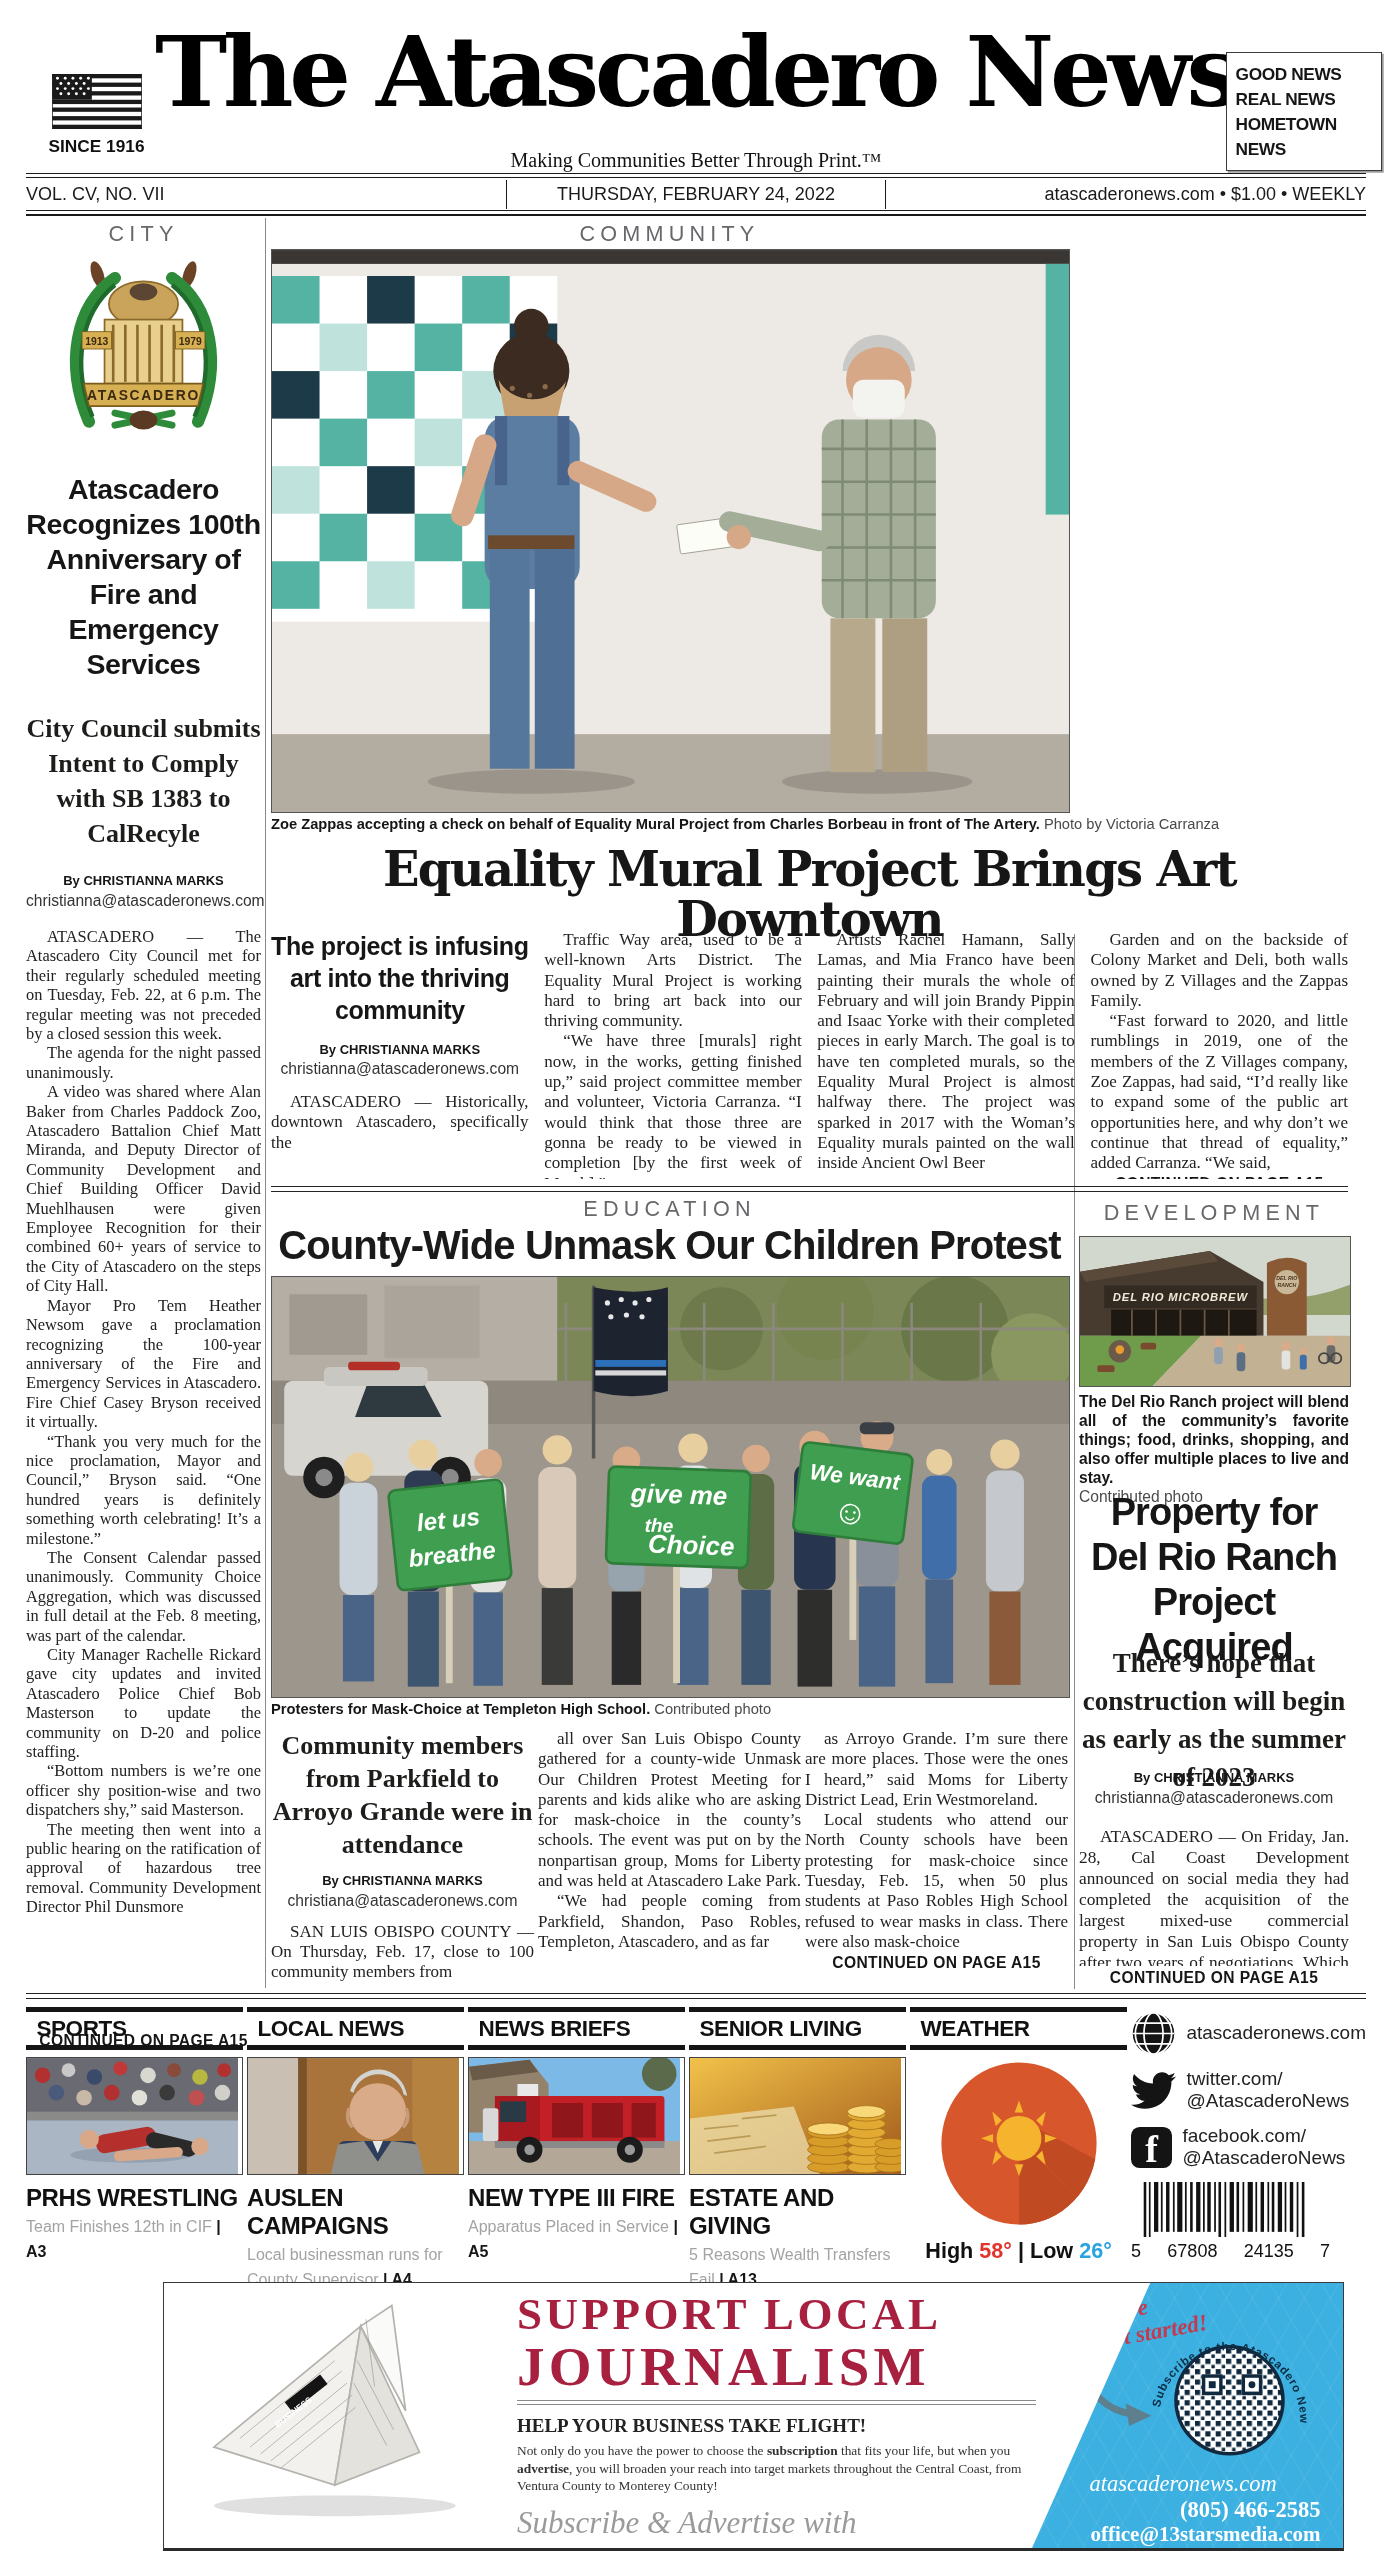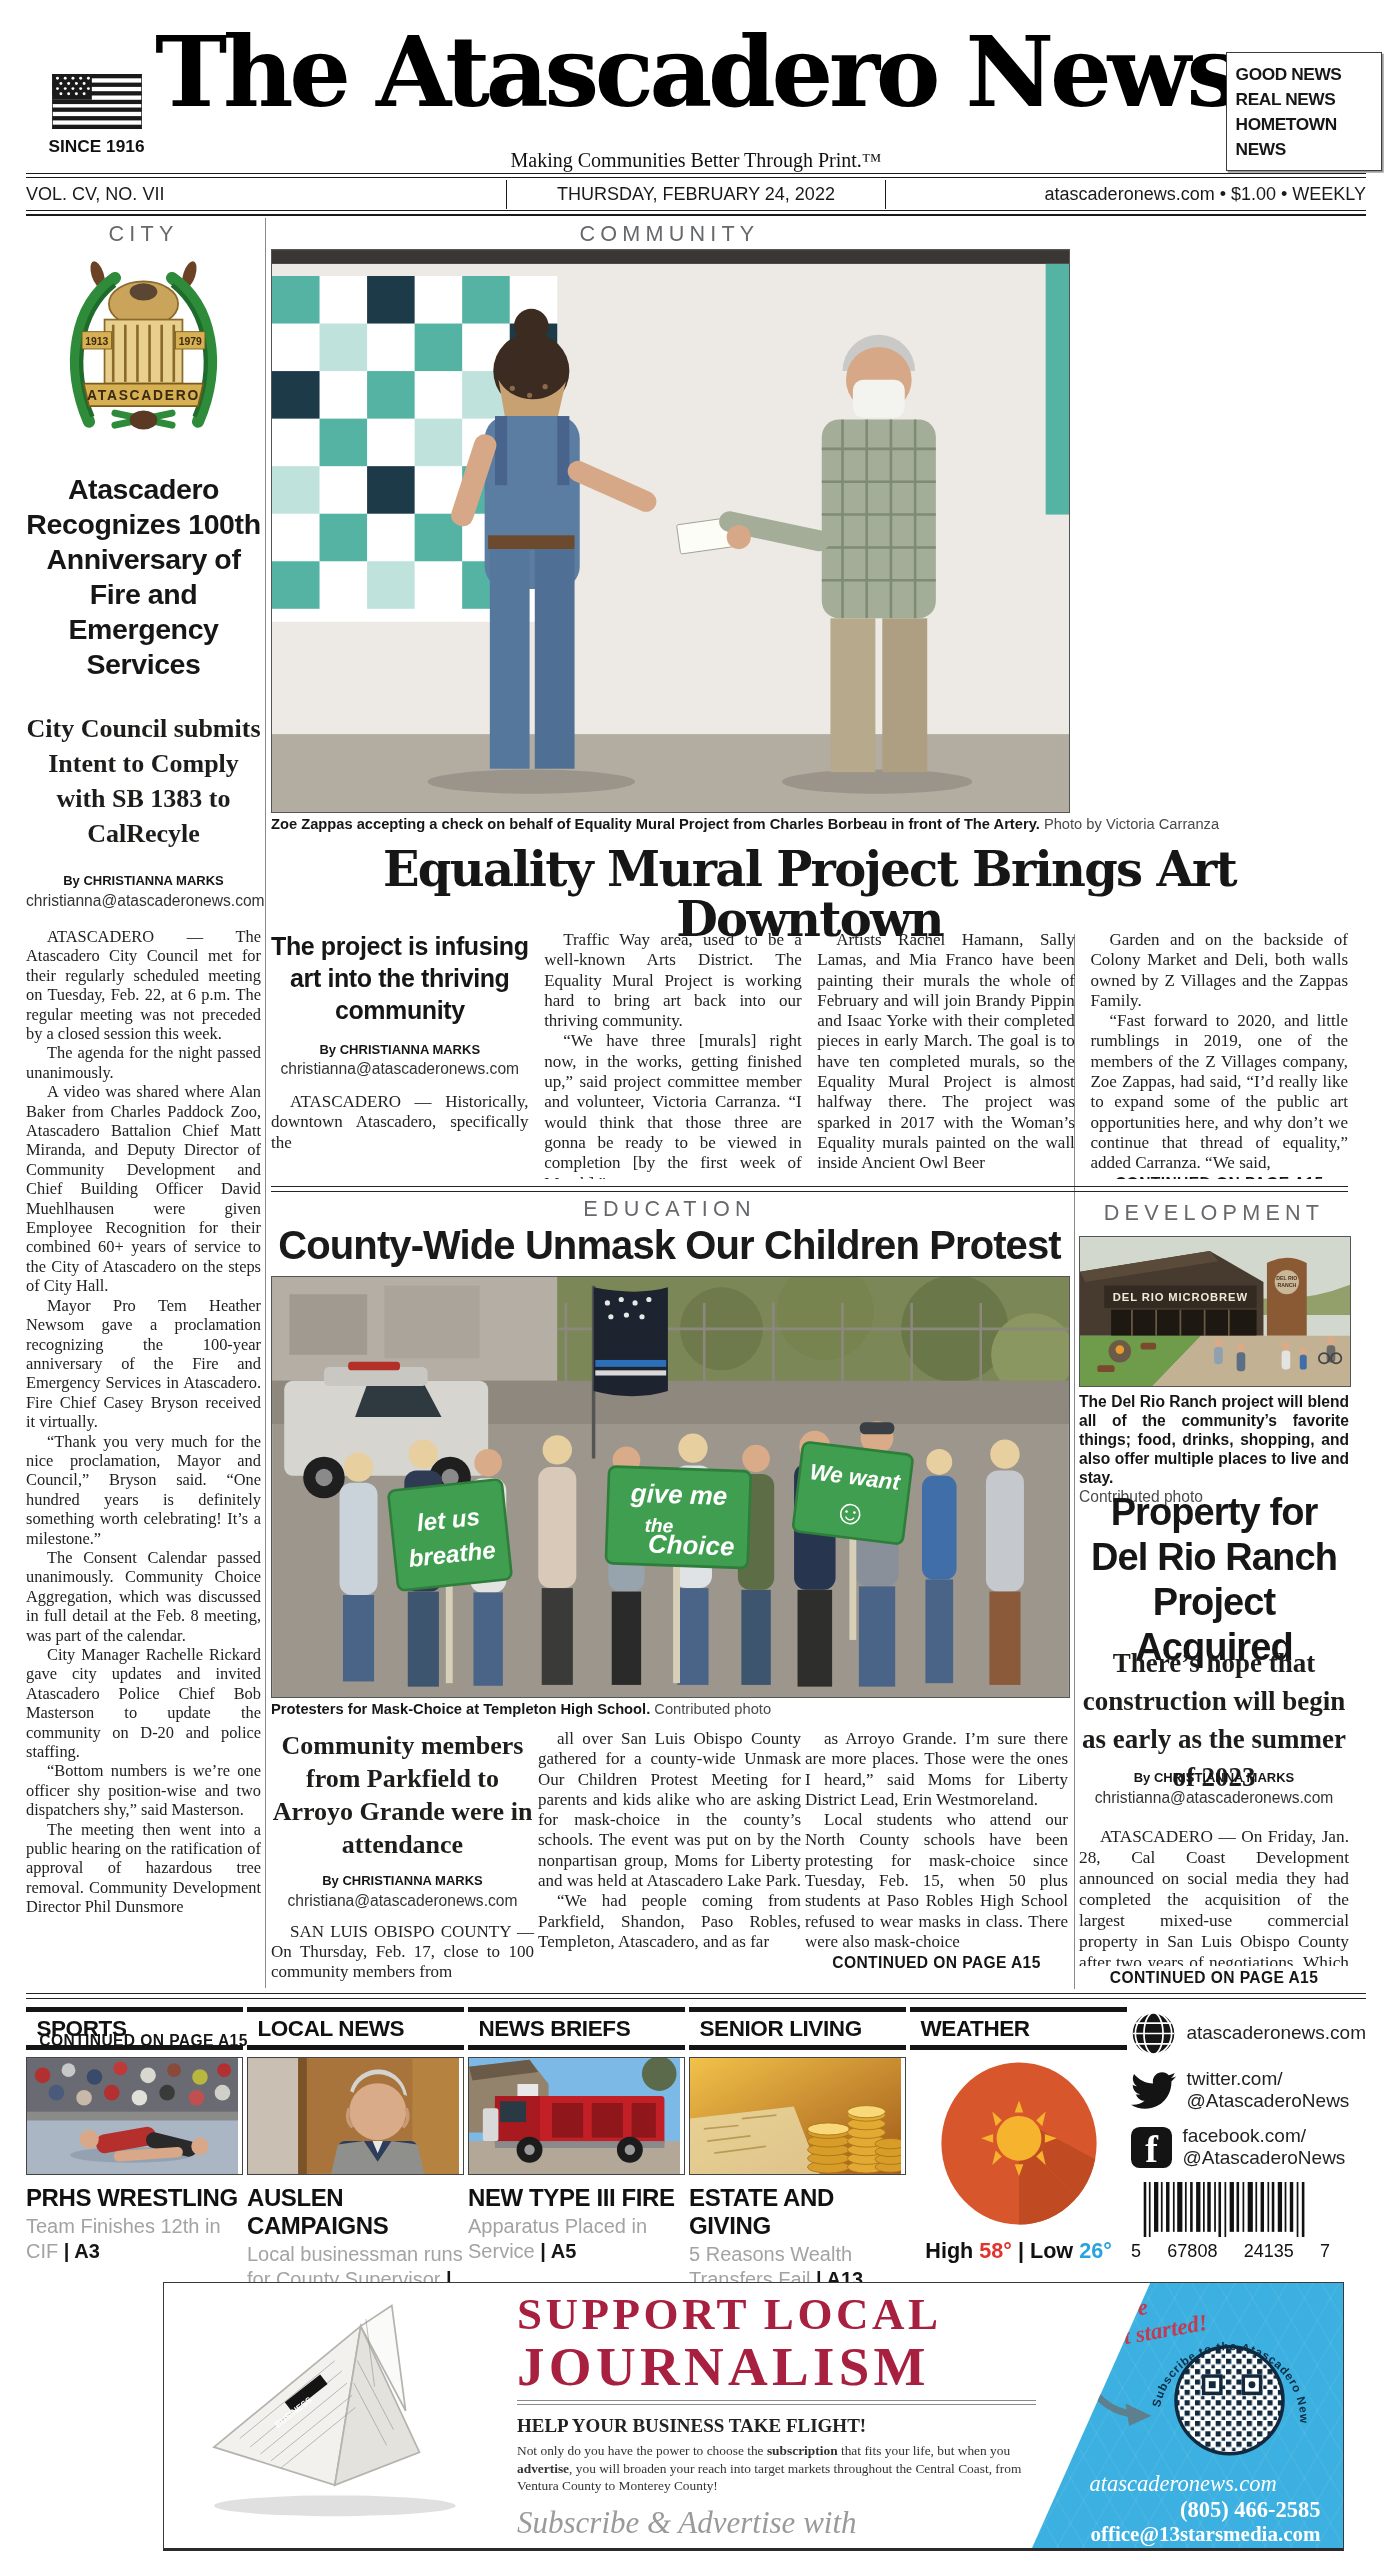--- a/index.html
+++ b/index.html
@@ -58,21 +58,21 @@
   .dev-head{font-weight:bold;font-size:38px;line-height:45px;text-align:center;letter-spacing:-0.9px;color:#161616;}
   .dev-sub{font-family:"Liberation Serif",serif;font-weight:bold;font-size:27px;line-height:38px;text-align:center;color:#1d1d1b;}
 
   
   .teaser-rule{left:26px;right:26px;top:1993px;border-top:1.7px solid #242424;border-bottom:1.7px solid #242424;height:3.5px;}
   .teasers{left:26px;top:2007px;width:1340px;display:grid;grid-template-columns:repeat(6,1fr);column-gap:4px;}
   .tbar{height:5.2px;background:#151515;}
   .tlabel{font-weight:bold;font-size:22.5px;letter-spacing:-0.4px;padding:3.5px 0 3.5px 10.4px;color:#111;}
   .tphoto{height:116px;border:0.9px solid #444;margin-top:7px;position:relative;overflow:hidden;}
   .ttitle{font-weight:bold;font-size:24px;letter-spacing:-0.4px;margin-top:8.6px;color:#111;}
-  .tsub{font-size:20px;line-height:25px;color:#a3a3a3;margin-top:1.7px;}
+  .tsub{font-size:16px;line-height:25px;color:#a3a3a3;margin-top:1.7px;}
   .tsub b{color:#161616;font-weight:bold;}
   .wx-line{font-weight:bold;font-size:21.6px;text-align:center;margin-top:7px;color:#111;}
   .wx-hi{color:#e0342c;} .wx-lo{color:#29a3e0;}
   .soc-row{display:flex;align-items:center;gap:10.4px;margin-bottom:12px;}
   .soc-text{font-size:19px;line-height:22.5px;color:#222;}
   .fb-badge{width:41px;height:41px;background:#141414;border-radius:8.6px;color:#fff;font-weight:bold;font-size:38px;font-family:"Liberation Serif",serif;text-align:center;line-height:45px;}
   .bc-digits{display:flex;justify-content:space-between;font-size:18px;color:#111;margin-top:1.7px;width:199px;}
 
   
   .adbox{left:163px;top:2282px;width:1179px;height:265px;border:1.7px solid #3a3a3a;border-bottom:3.5px solid #2a2a2a;background:#fff;overflow:hidden;}
@@ -474,21 +474,21 @@
       </div>
     <div>
       <div class="col-body">
           <p>as Arroyo Grande. I’m sure there are more places. Those were the ones I heard,” said Moms for Liberty District Lead, Erin Westmoreland.</p>
           <p>Local students who attend our North County schools have been protesting for mask-choice since Tuesday, Feb. 15, when 50 plus students at Paso Robles High School refused to wear masks in class. There were also mask-choice</p>
         </div>
       <div class="continued" style="margin-top:1.7px;">CONTINUED ON PAGE A15</div>
     </div>
   </div>
 
-  <div class="abs photo-frame" style="left:1079px;top:1236px;width:270px;height:149px;">
+  <div class="abs photo-frame" style="left:1079px;top:1236px;width:270px;height:149px;font-style:italic;">
     <svg width="270" height="149" viewBox="0 0 312 172">
       <rect width="312" height="172" fill="#d3d8cf"></rect>
       <path d="M0,70 Q80,40 160,62 T312,55 L312,90 L0,90 Z" fill="#93a06b"></path>
       <path d="M0,40 L150,16 L212,52 L212,114 L0,114 Z" fill="#473a2e"></path>
       <path d="M0,40 L150,16 L160,28 L6,52 Z" fill="#5a4a3a"></path>
       <rect x="28" y="56" width="176" height="26" fill="#332a22"></rect>
       <text x="116" y="74" text-anchor="middle" font-size="13" font-weight="bold" letter-spacing="1" fill="#f0ead8" font-family="Liberation Sans,sans-serif">DEL RIO MICROBREW</text>
       <rect x="36" y="84" width="168" height="30" fill="#1d1812"></rect>
       <g stroke="#6a5a42" stroke-width="2">
           <line x1="60" y1="84" x2="60" y2="114"></line>

